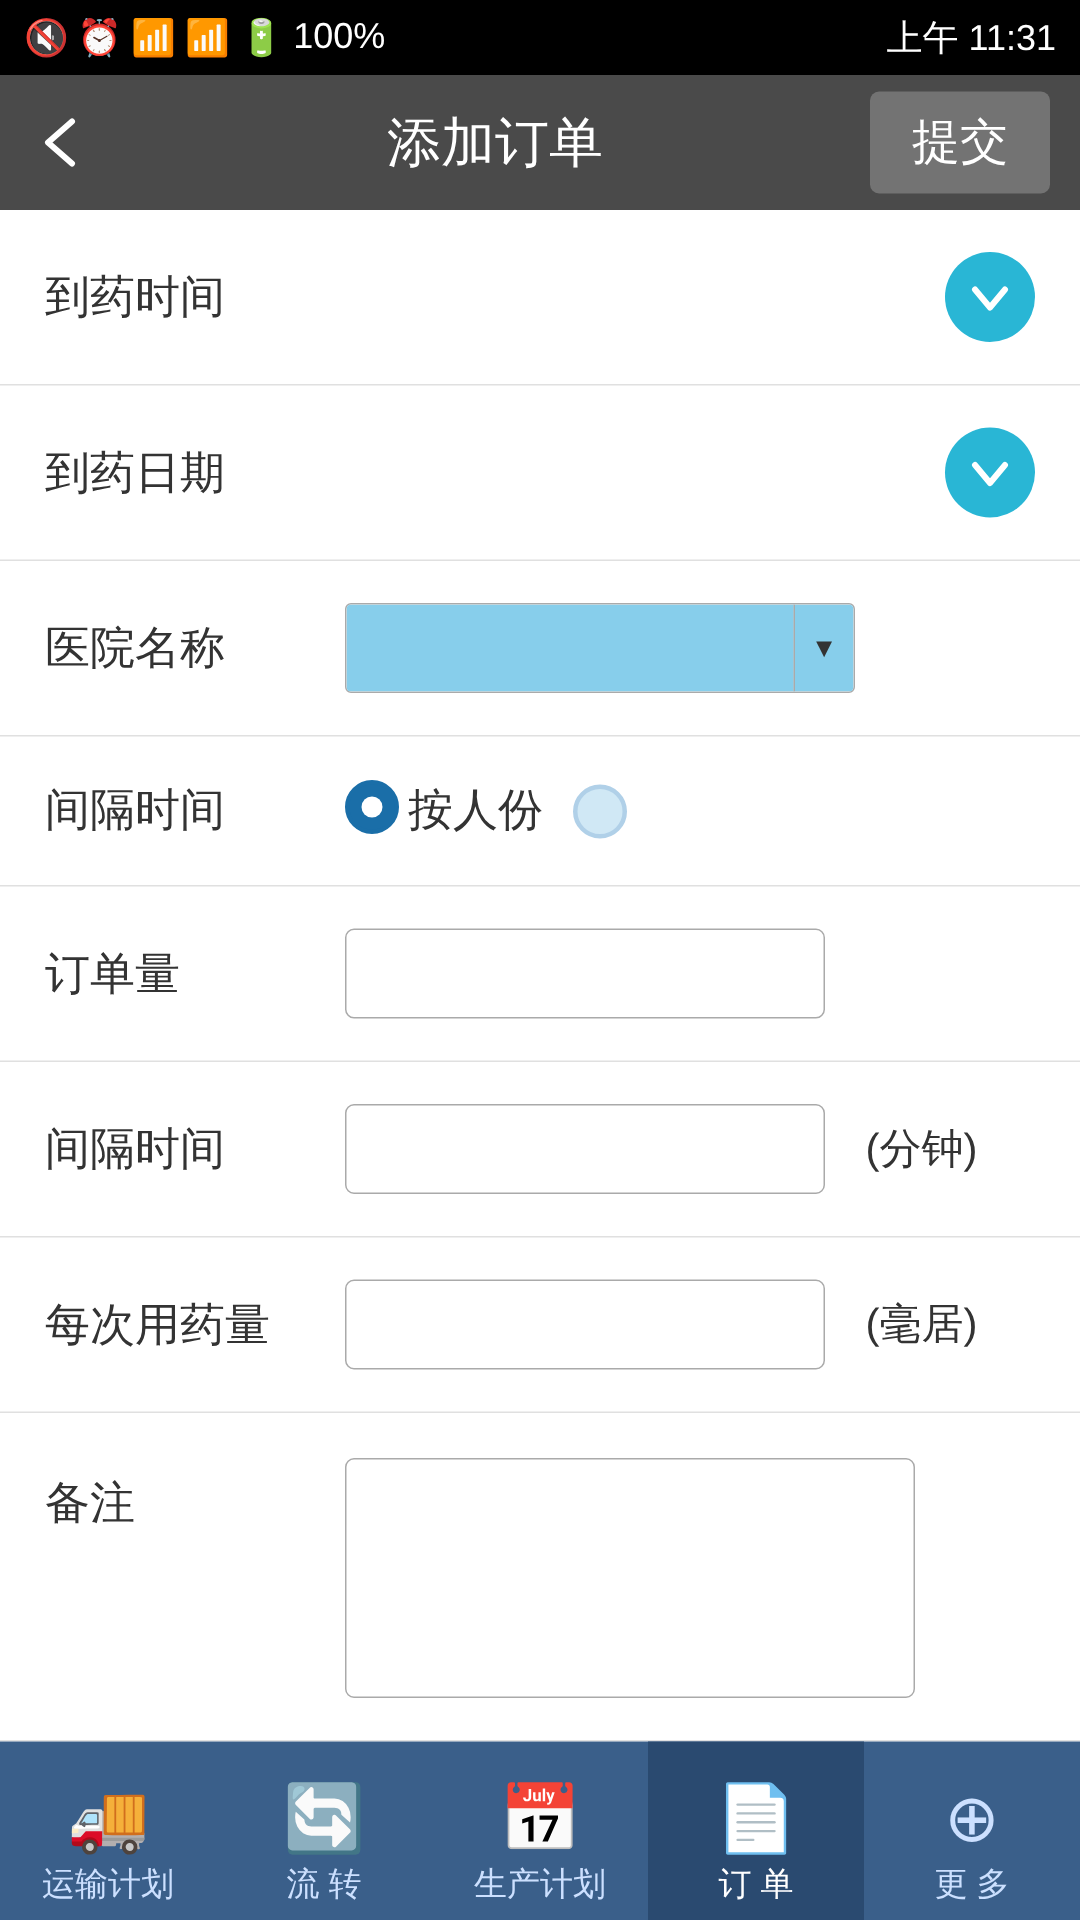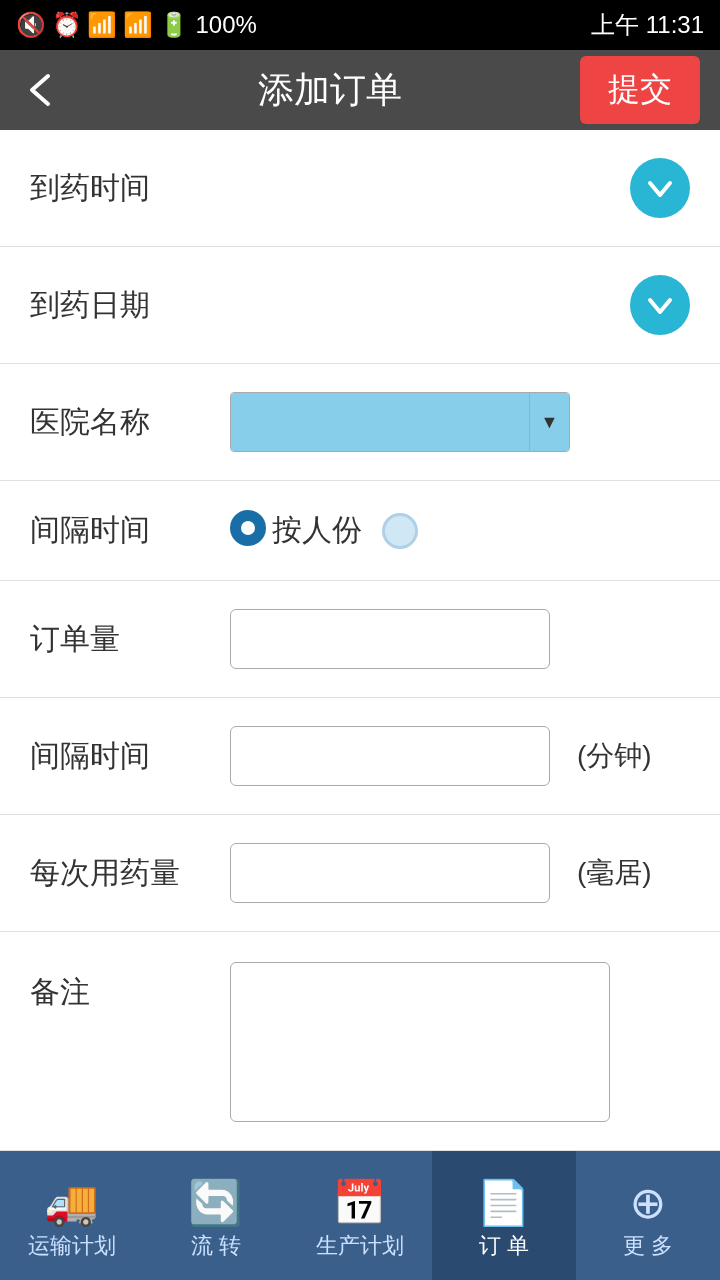--- a/index.html
+++ b/index.html
@@ -33,21 +33,21 @@
     .status-bar .icons {
       display: flex;
       align-items: center;
       gap: 6px;
       margin-right: 8px;
     }
 
     
     .header {
       background: #4a4a4a;
-      height: 80px;
+      height: 90px;
       display: flex;
       align-items: center;
       justify-content: space-between;
       padding: 0 20px;
       flex-shrink: 0;
     }
     .header .back-btn {
       color: #fff;
       font-size: 36px;
       cursor: pointer;
@@ -56,21 +56,21 @@
       align-items: center;
     }
     .header .title {
       color: #fff;
       font-size: 36px;
       font-weight: 400;
       flex: 1;
       text-align: center;
     }
     .header .submit-btn {
-      background: #ef4444;
+      background: #737373;
       color: #fff;
       font-size: 32px;
       padding: 12px 28px;
       border-radius: 6px;
       cursor: pointer;
       border: none;
       min-width: 120px;
       text-align: center;
     }
 

